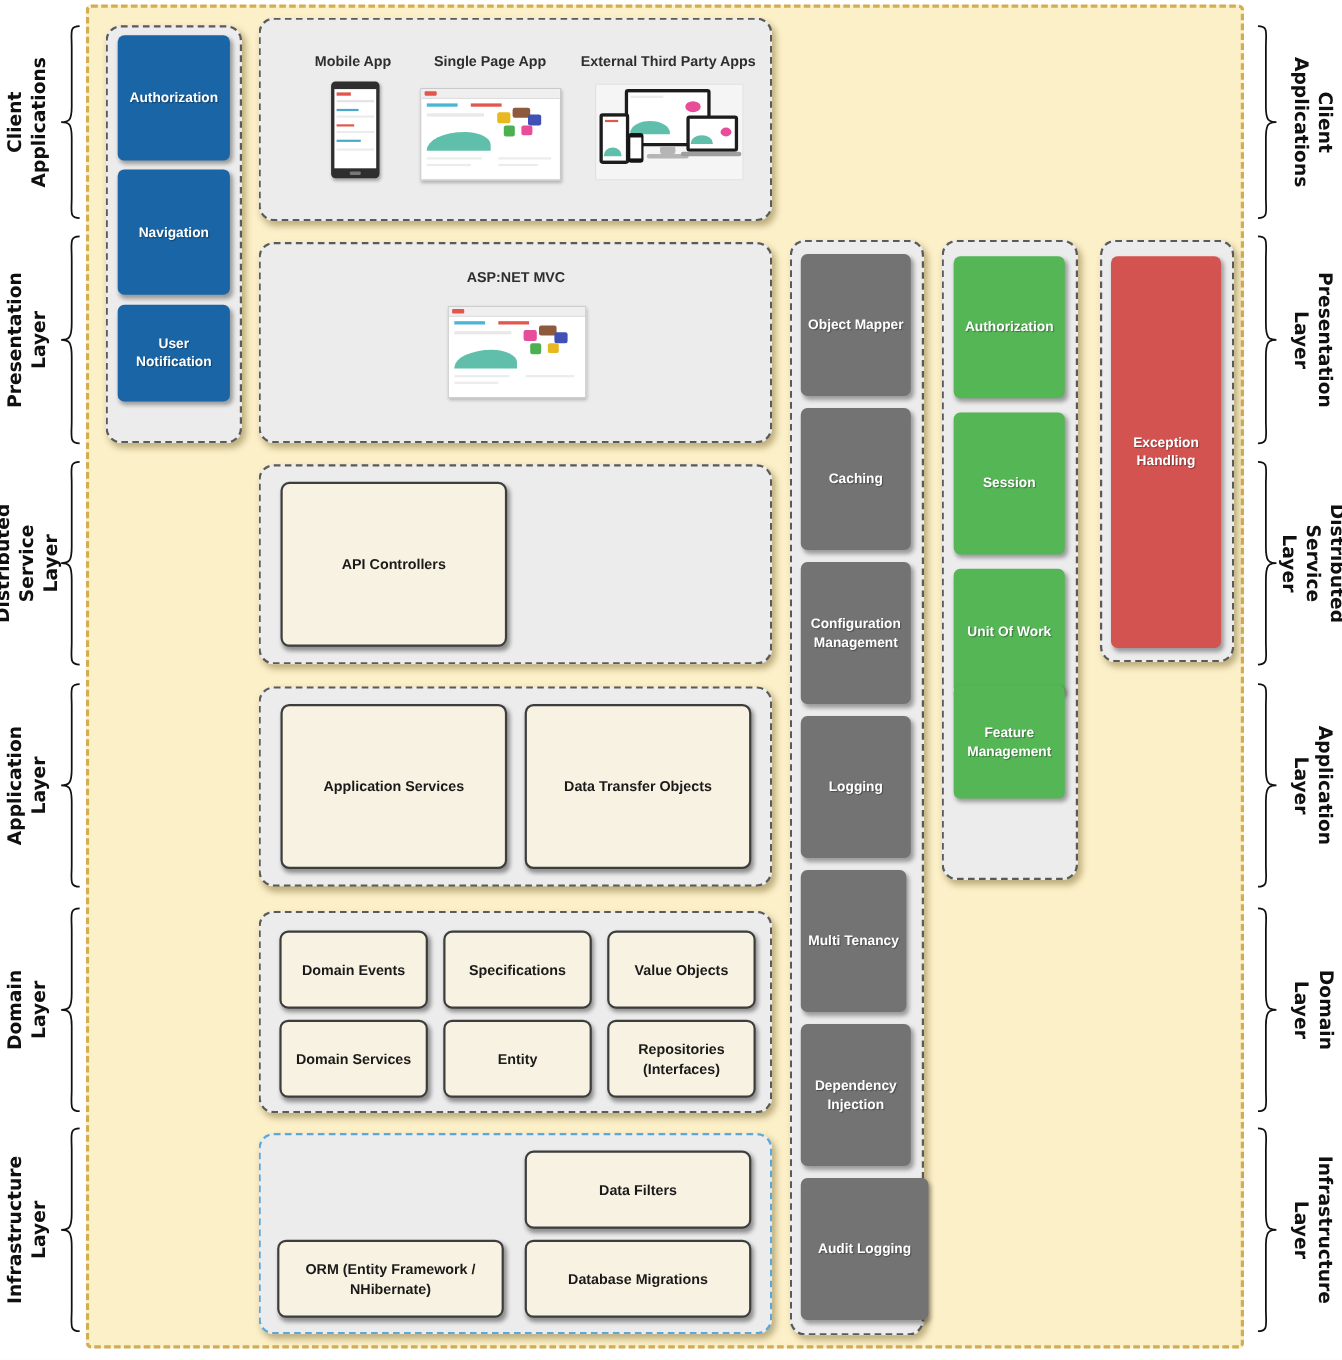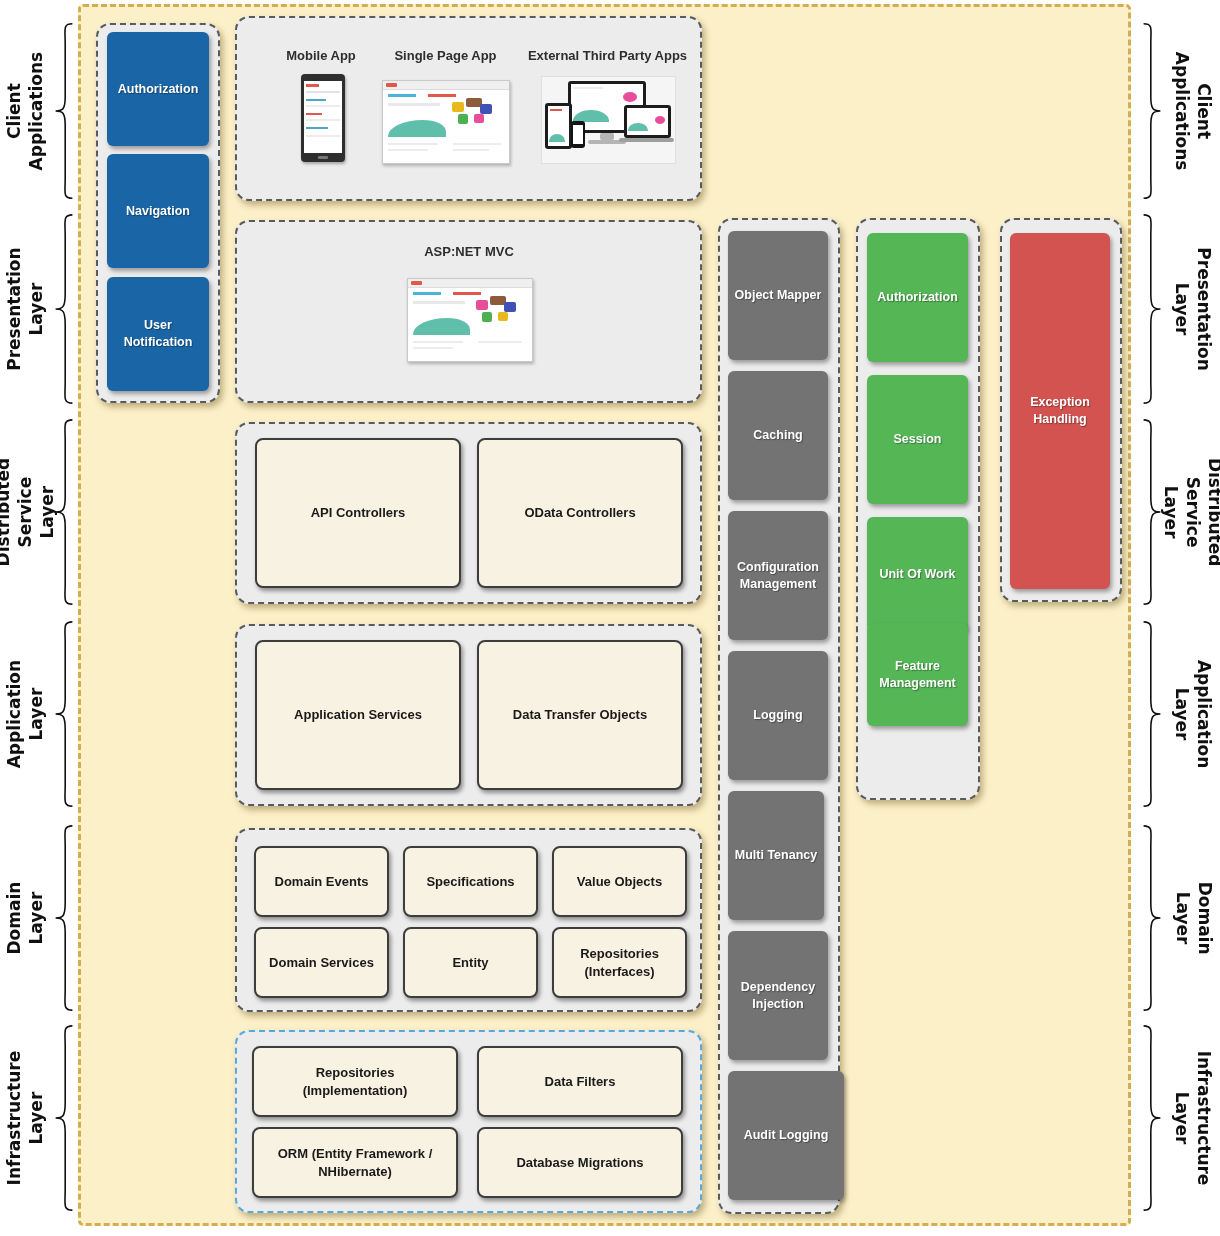--- a/index.html
+++ b/index.html
@@ -181,21 +181,21 @@
 Layer</div>
     </div>
   <div class="side-row" style="left:1166px;width:54px;top:1024px;height:188px">
       <div class="rot r">Infrastructure
 Layer</div>
     </div>
 
   <div class="gc" style="left:96px;top:23px;width:124px;height:380px"></div>
   <div class="cbox blue" style="left:107px;top:32px;width:102px;height:114px">Authorization</div>
   <div class="cbox blue" style="left:107px;top:154px;width:102px;height:114px">Navigation</div>
-  <div class="cbox blue" style="left:107px;top:277px;width:102px;height:114px">User Notification</div>
+  <div class="cbox blue" style="left:107px;top:277px;width:102px;height:88px">User Notification</div>
 
   <div class="gc" style="left:235px;top:16px;width:467px;height:185px"></div>
   <div class="app-label" style="left:261px;top:48px;width:120px">Mobile App</div>
   <div class="app-label" style="left:383px;top:48px;width:125px">Single Page App</div>
   <div class="app-label" style="left:525px;top:48px;width:165px">External Third Party Apps</div>
 
   <div class="mock-phone" style="left:301px;top:74px;width:44px;height:88px">
     <div class="ph-screen">
       <div class="sliver" style="top:3px;left:2px;width:13px;height:3px;background:#e2574c"></div>
       <div class="sliver" style="top:10px;left:2px;width:34px;height:2px;background:#e3e3e3"></div>
@@ -273,36 +273,34 @@
       <div class="dotc" style="left:8px;top:18px;width:10px;height:10px;background:#4caf50"></div>
       <div class="dotc" style="left:24px;top:18px;width:10px;height:9px;background:#e8b81f"></div>
     </div>
     <div class="sliver" style="top:62px;left:5px;width:50px;height:2px;background:#ececec"></div>
     <div class="sliver" style="top:68px;left:5px;width:40px;height:2px;background:#ececec"></div>
     <div class="sliver" style="top:62px;left:70px;width:44px;height:2px;background:#ececec"></div>
   </div>
 
   <div class="gc" style="left:235px;top:422px;width:467px;height:182px"></div>
   <div class="wbox" style="left:255px;top:438px;width:206px;height:150px">API Controllers</div>
-  <div class="wbox" style="left:477px;top:438px;width:206px;height:150px">OData Controllers</div>
 
   <div class="gc" style="left:235px;top:624px;width:467px;height:182px"></div>
   <div class="wbox" style="left:255px;top:640px;width:206px;height:150px">Application Services</div>
   <div class="wbox" style="left:477px;top:640px;width:206px;height:150px">Data Transfer Objects</div>
 
   <div class="gc" style="left:235px;top:828px;width:467px;height:184px"></div>
   <div class="wbox" style="left:254px;top:846px;width:135px;height:71px">Domain Events</div>
   <div class="wbox" style="left:403px;top:846px;width:135px;height:71px">Specifications</div>
   <div class="wbox" style="left:552px;top:846px;width:135px;height:71px">Value Objects</div>
   <div class="wbox" style="left:254px;top:927px;width:135px;height:71px">Domain Services</div>
   <div class="wbox" style="left:403px;top:927px;width:135px;height:71px">Entity</div>
   <div class="wbox" style="left:552px;top:927px;width:135px;height:71px">Repositories (Interfaces)</div>
 
   <div class="gc blue-border" style="left:235px;top:1030px;width:467px;height:183px"></div>
-  <div class="wbox" style="left:252px;top:1046px;width:206px;height:71px">Repositories (Implementation)</div>
   <div class="wbox" style="left:477px;top:1046px;width:206px;height:71px">Data Filters</div>
   <div class="wbox" style="left:252px;top:1127px;width:206px;height:71px">ORM (Entity Framework / NHibernate)</div>
   <div class="wbox" style="left:477px;top:1127px;width:206px;height:71px">Database Migrations</div>
 
   <div class="gc" style="left:718px;top:218px;width:122px;height:996px"></div>
   <div class="cbox cyan" style="left:728px;top:231px;width:100px;height:129px">Object Mapper</div>
   <div class="cbox cyan" style="left:728px;top:371px;width:100px;height:129px">Caching</div>
   <div class="cbox cyan" style="left:728px;top:511px;width:100px;height:129px">Configuration Management</div>
   <div class="cbox cyan" style="left:728px;top:651px;width:100px;height:129px">Logging</div>
   <div class="cbox cyan" style="left:728px;top:791px;width:96px;height:129px">Multi Tenancy</div>

